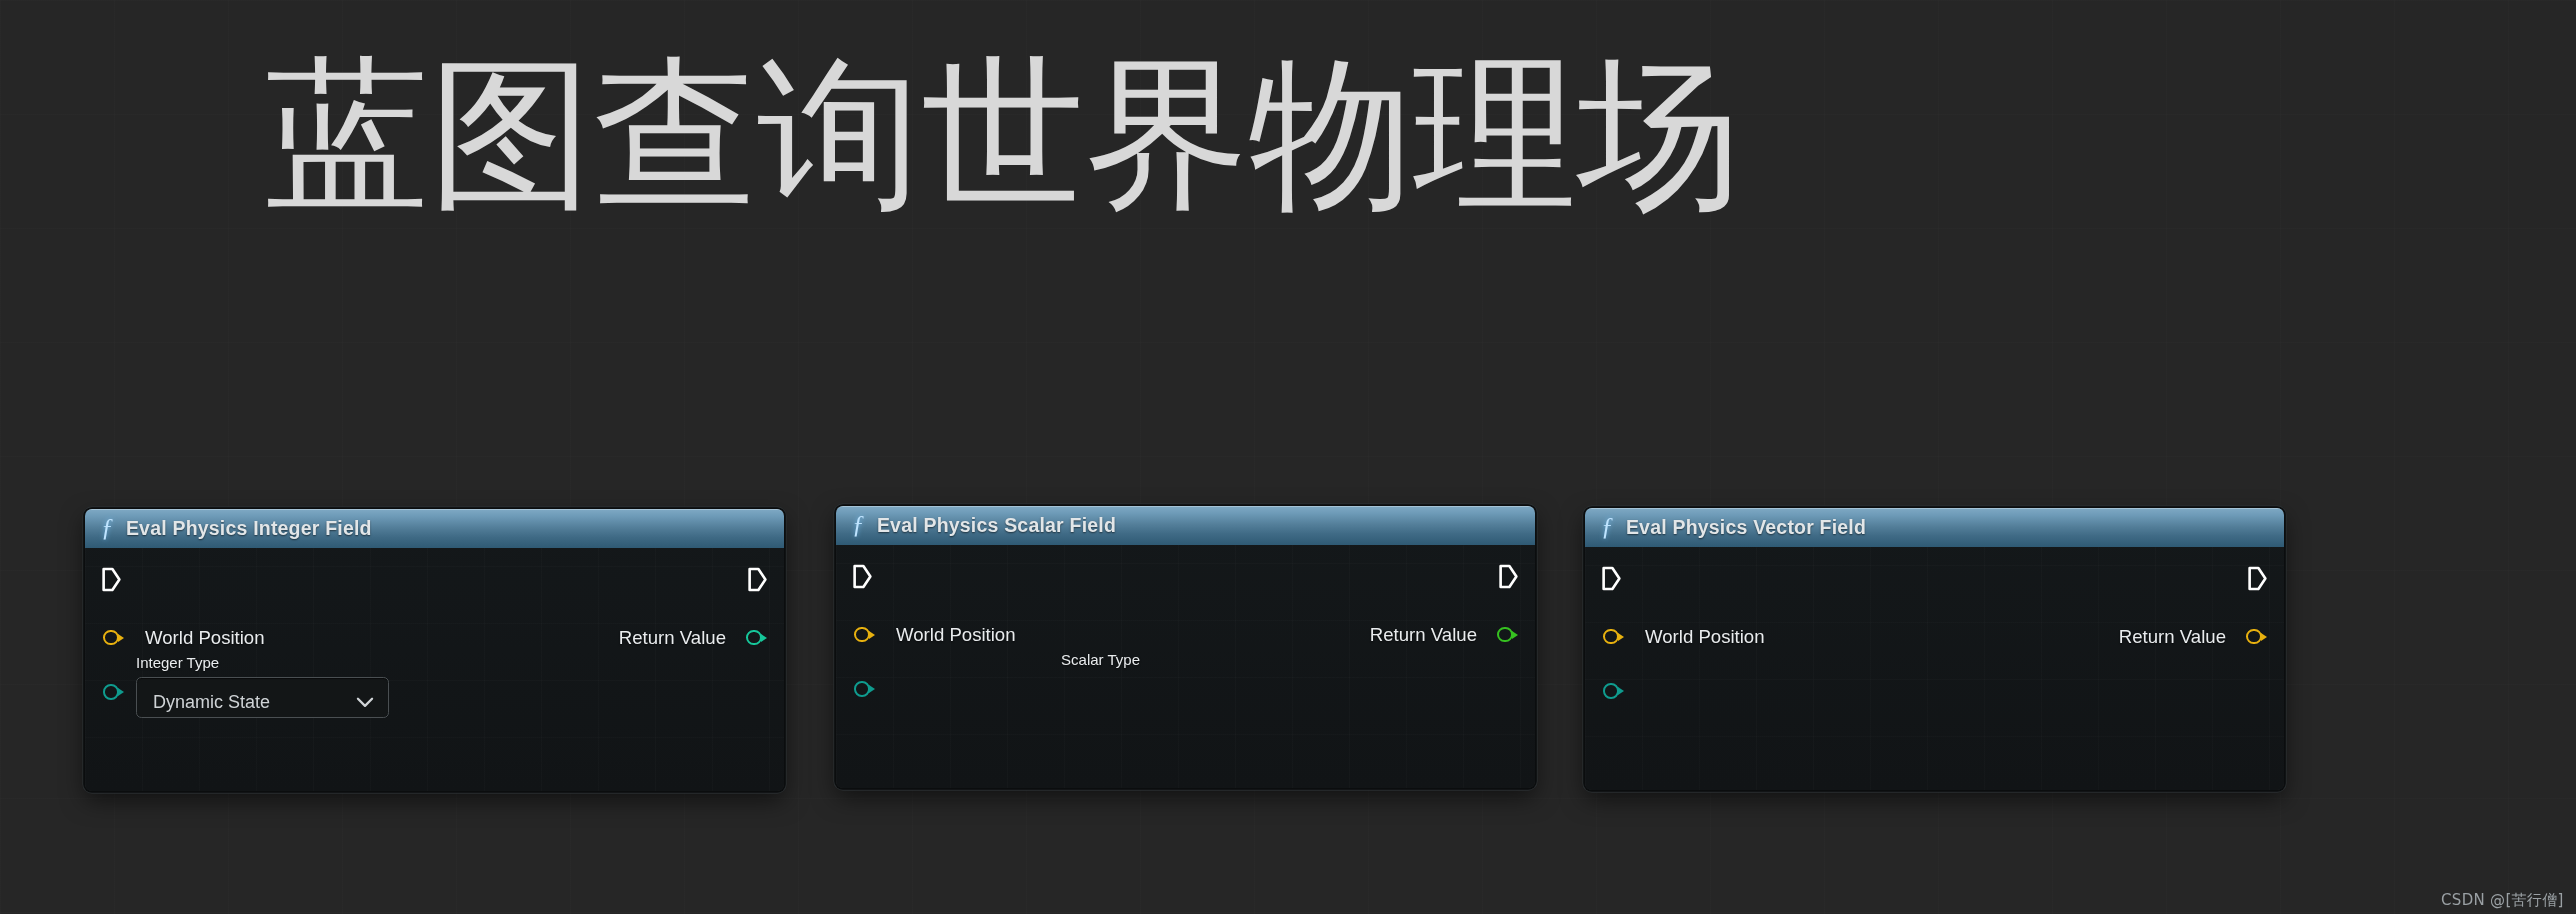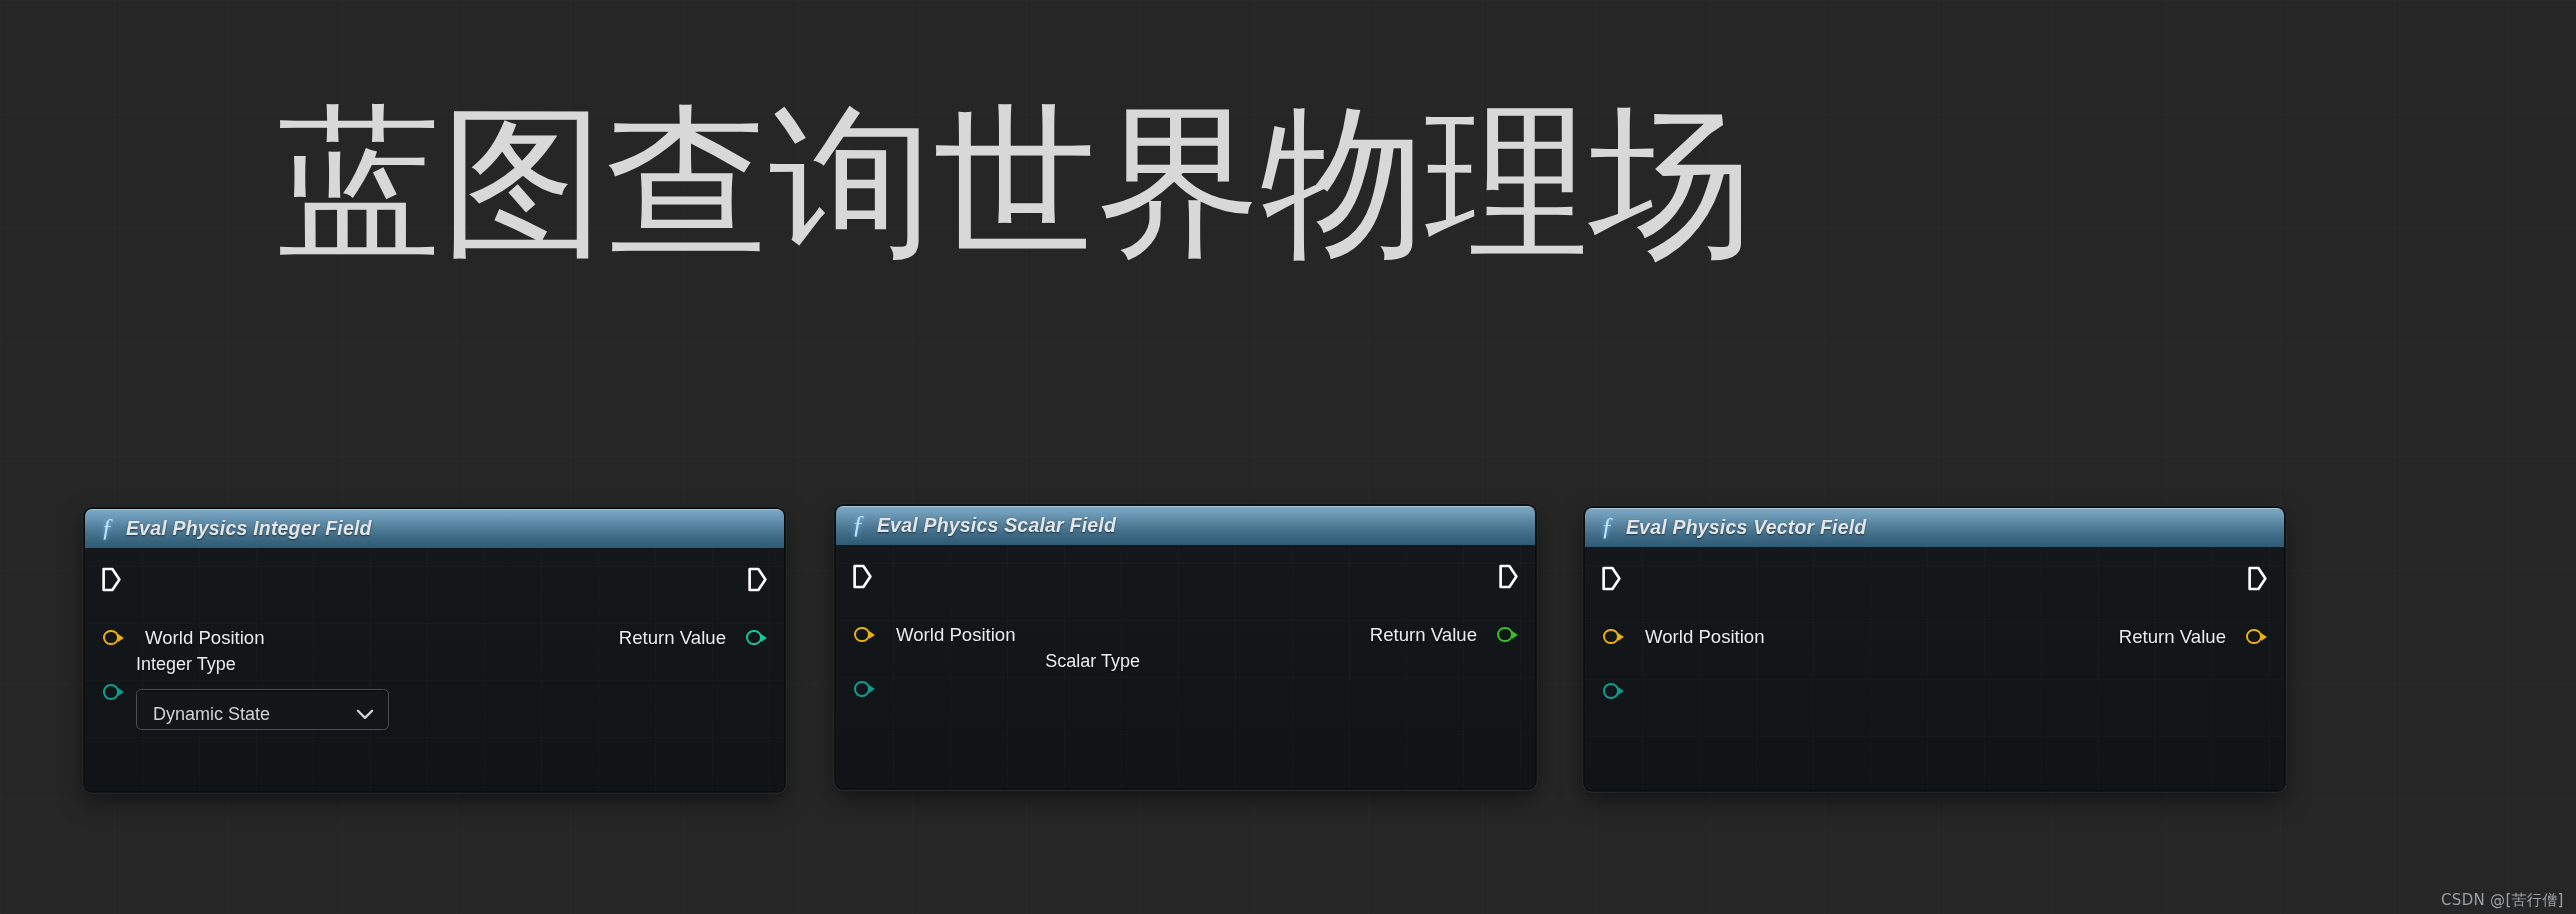--- a/index.html
+++ b/index.html
@@ -17,30 +17,29 @@
     overflow: hidden;
     background:
       repeating-linear-gradient(to right, rgba(255,255,255,0.012) 0 0.9px, transparent 0.9px 114px),
       repeating-linear-gradient(to bottom, rgba(255,255,255,0.012) 0 0.9px, transparent 0.9px 114px),
       #262626;
   }
 
   
   #page-title {
     position: absolute;
-    left: 277px;
+    left: 265px;
     top: 43px;
     font-size: 164px;
     line-height: 1.12;
     letter-spacing: 0px;
     color: #d8d8d8;
     font-weight: 400;
     white-space: nowrap;
     font-family: "DejaVu Sans", "Liberation Sans", sans-serif;
-    margin-top: 48px;
   }
 
   
   .node {
     position: absolute;
     border-radius: 7px;
     background:
       repeating-linear-gradient(to right, rgba(255,255,255,0.017) 0 0.9px, transparent 0.9px 57px),
       repeating-linear-gradient(to bottom, rgba(255,255,255,0.017) 0 0.9px, transparent 0.9px 57px),
       linear-gradient(to bottom, #14181a 0%, #111416 100%);
@@ -75,21 +74,20 @@
     margin-right: 12.4px;
     line-height: 1;
     transform: translateY(-0.9px);
   }
   .node-title {
     font-size: 19.5px;
     color: #e2e6e8;
     font-weight: 700;
     letter-spacing: 0.2px;
     text-shadow: 0 0.9px 1.8px rgba(0,0,0,0.55);
-    font-style: italic;
   }
 
   .node-body {
     position: relative;
     height: calc(100% - 39px);
   }
 
   
   .exec-pin {
     position: absolute;
@@ -132,23 +130,23 @@
     left: 15px; top: 4px;
     width: 0; height: 0;
     border-left: 6.2px solid currentColor;
     border-top: 4.4px solid transparent;
     border-bottom: 4.4px solid transparent;
   }
 
   
   .enum-block { position: absolute; }
   .enum-label {
-    font-size: 18px;
+    font-size: 15px;
     color: #e9ecee;
-    margin-bottom: 14px;
+    margin-bottom: 6px;
     white-space: nowrap;
     text-shadow: 0 0.9px 1.8px rgba(0,0,0,0.6);
   }
   .dropdown {
     display: flex;
     align-items: center;
     justify-content: space-between;
     height: 41px;
     border-radius: 5.3px;
     background: #131617;

